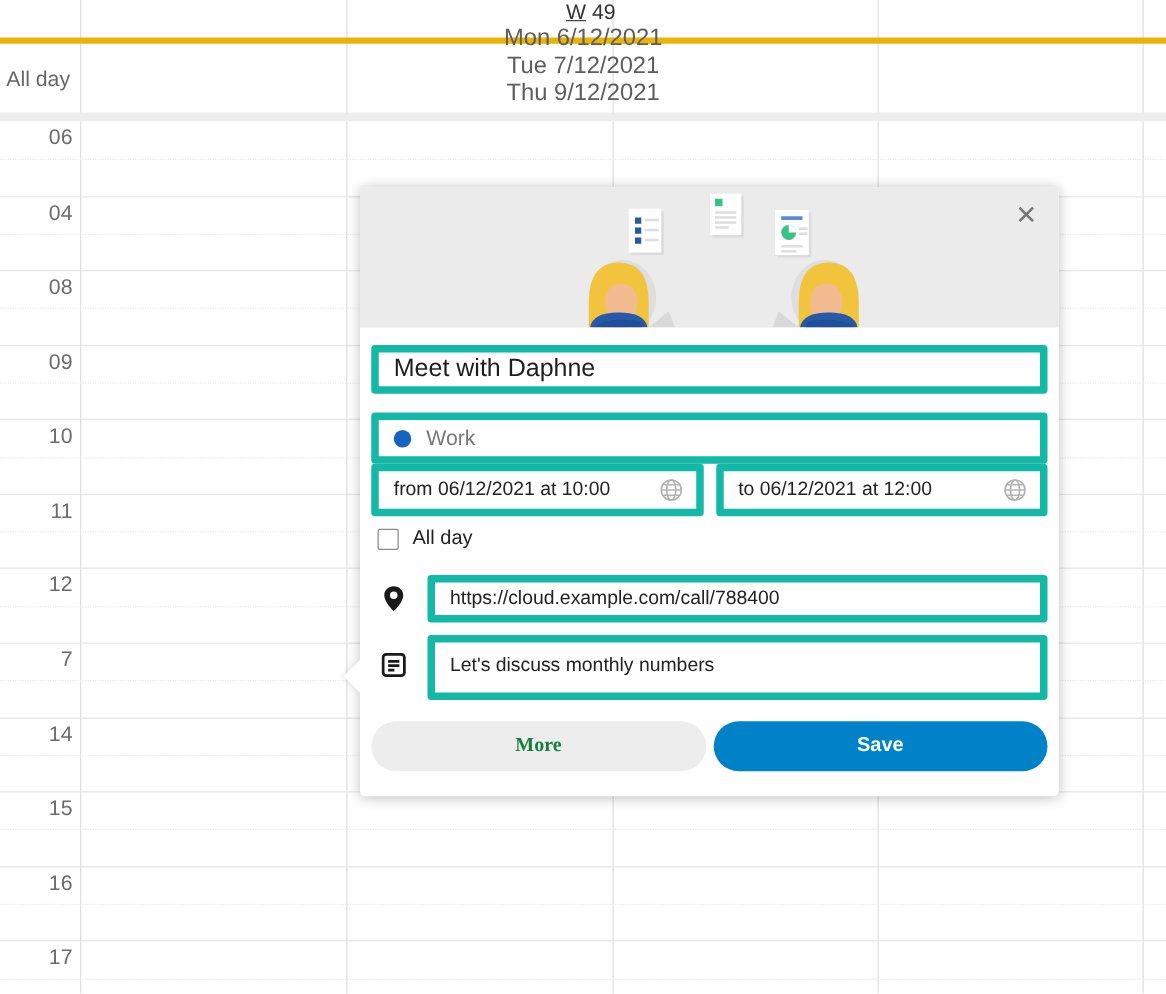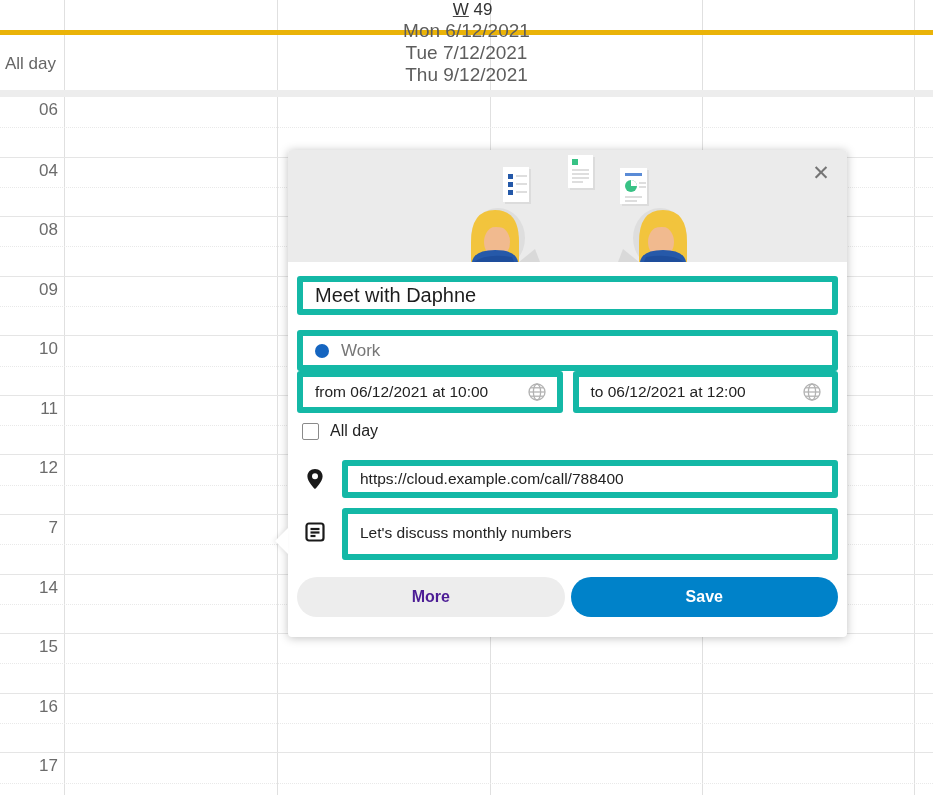--- a/index.html
+++ b/index.html
@@ -66,21 +66,21 @@
   .loc-input { height:38px; font-size:15.5px; color:#222; padding:0 12px; flex:1; width:auto;
     font-family:"Liberation Sans", sans-serif; }
   .desc-row { margin-top:10px; }
   .desc-row .icon-cell { margin-top:14px; }
   .desc-area { height:52px; font-size:15.5px; color:#222; padding:8px 12px; flex:1; width:auto;
     resize:none; font-family:"Liberation Sans", sans-serif; line-height:1.4; overflow:hidden; }
 
   .btn-row { margin-top:17px; display:flex; gap:6px; }
   .btn { flex:1; height:40px; border:none; border-radius:20px; font-size:16px; font-weight:bold;
     cursor:pointer; font-family:"Liberation Sans", sans-serif; }
-  .btn-more { background:#ededed; color:#4c1d95; }
+  .btn-more { background:#ededed; color:#15803d;font-family:Liberation Serif, serif; }
   .btn-save { background:#0082c9; color:#fff; }
 </style>
 </head>
 <body>
 
 <div class="screen">
 
   <div class="vline" style="left:64px"></div>
   <div class="vline" style="left:277px"></div>
   <div class="vline" style="left:490px"></div>

